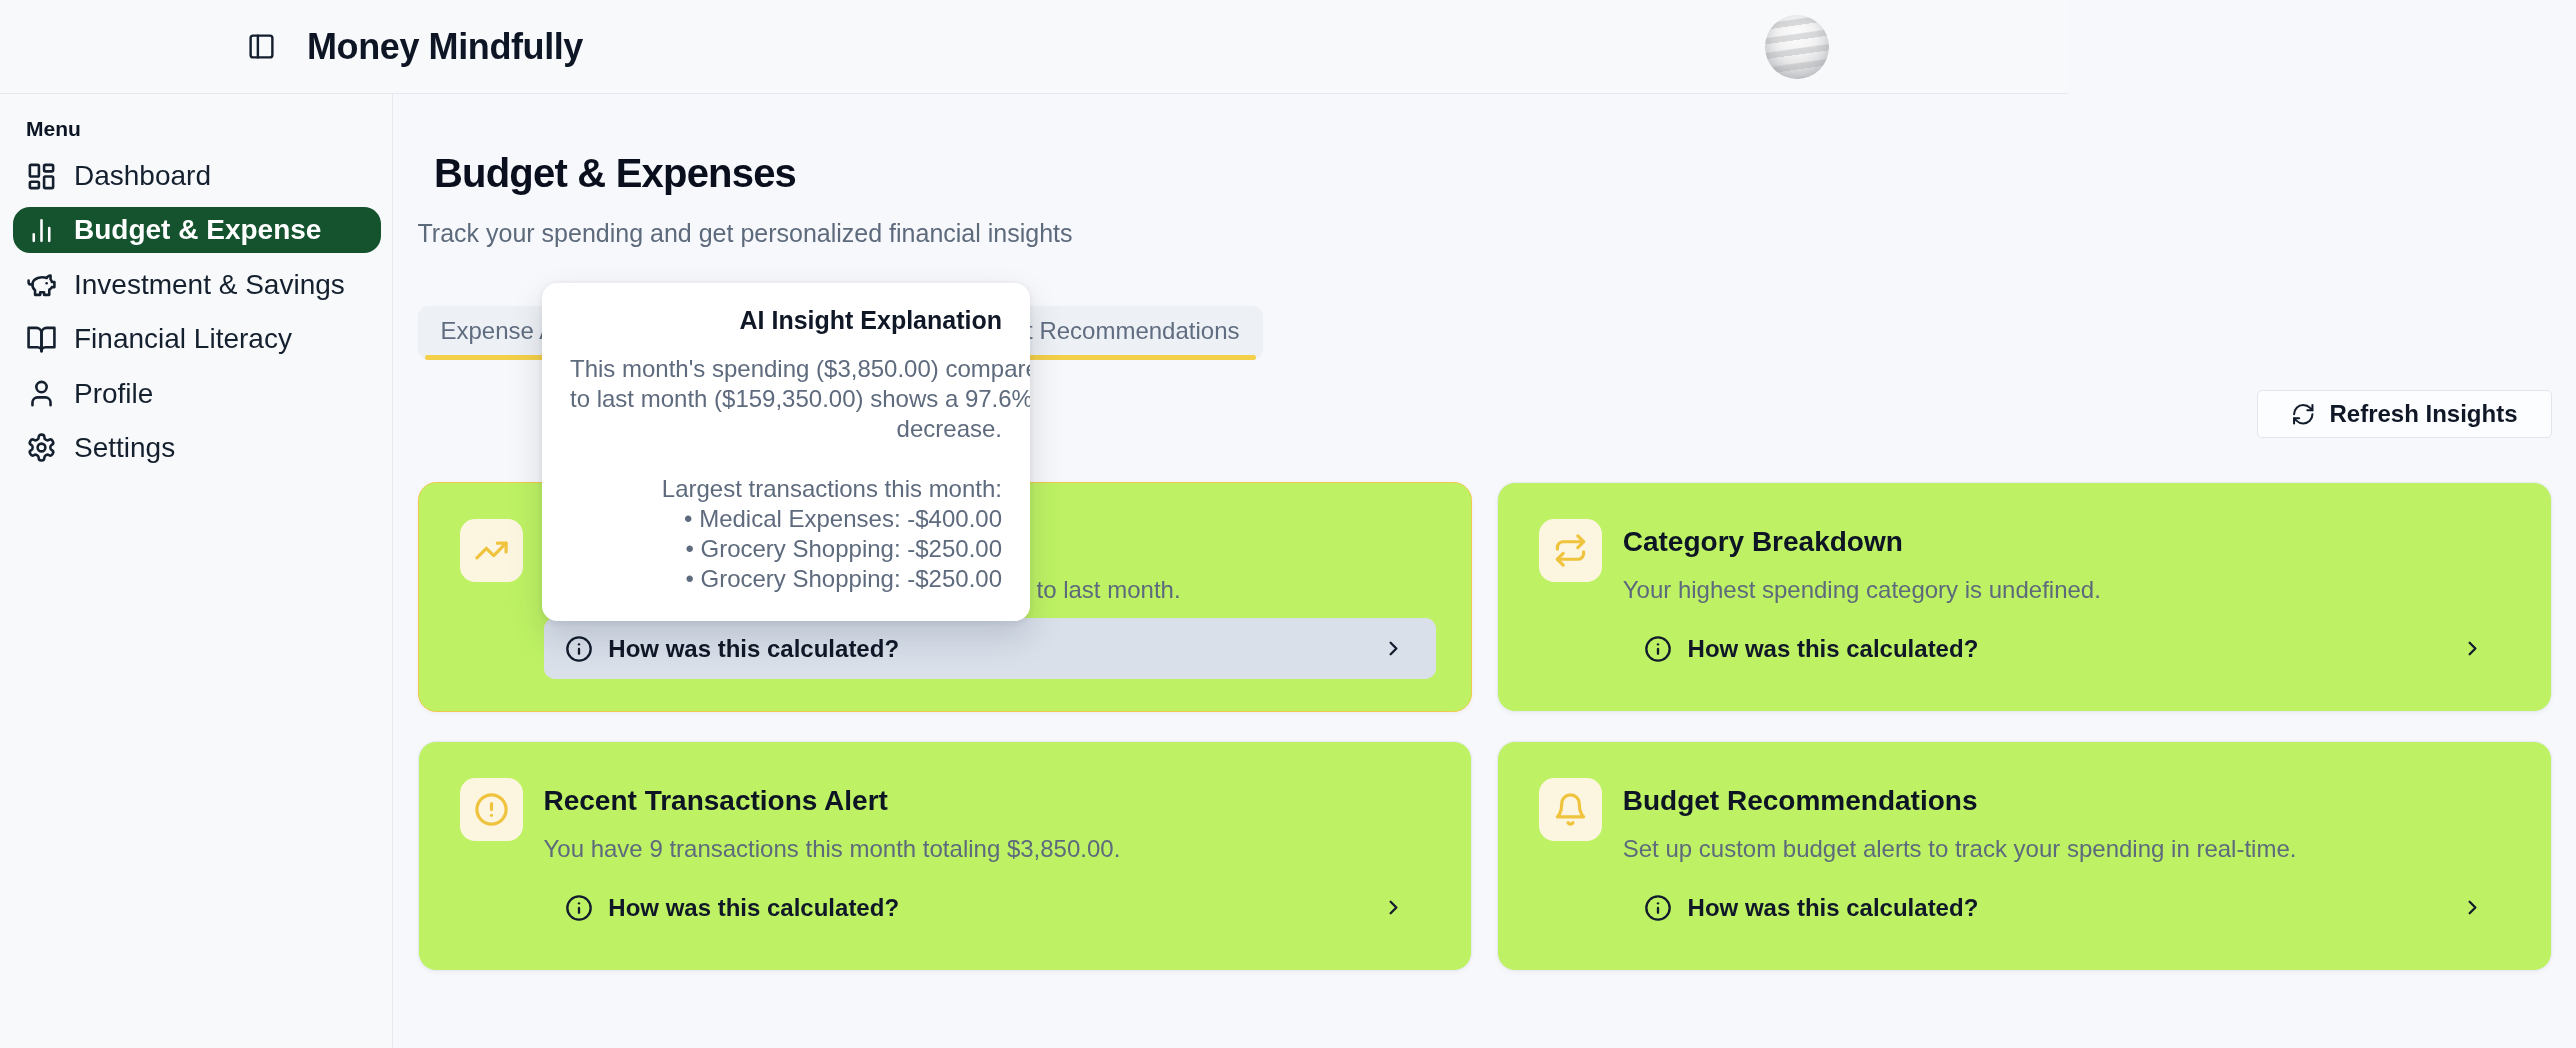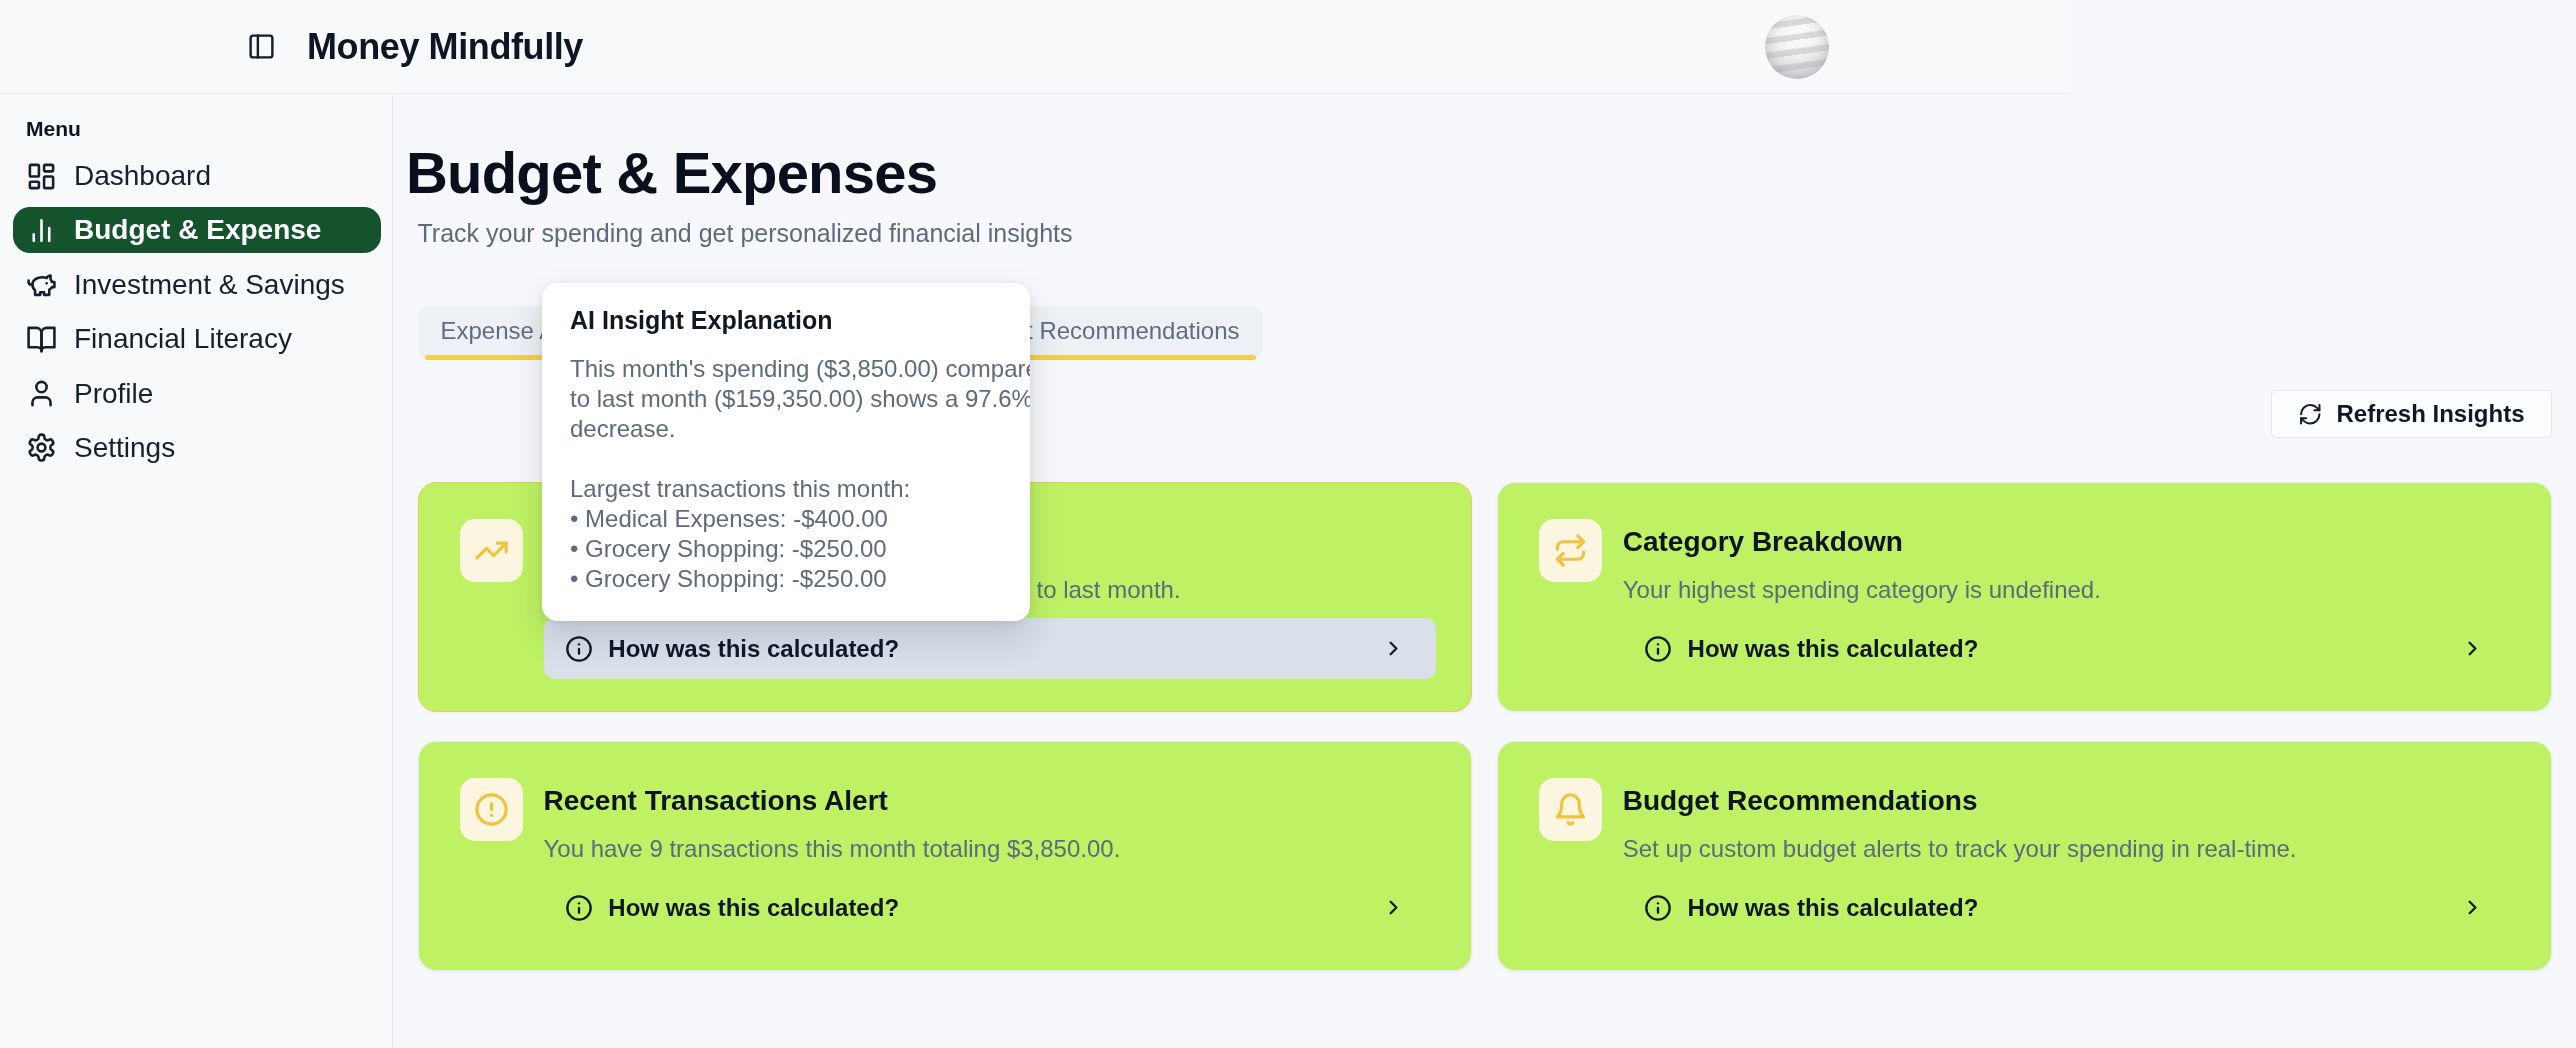--- a/index.html
+++ b/index.html
@@ -53,22 +53,22 @@
     color:#15202f;
   }
   .nav-item .nav-icon { width:31px; height:31px; margin-right:17px; flex:0 0 auto; }
   .nav-item .nav-text { font-size:28px; font-weight:500; white-space:nowrap; }
   .nav-item.active { background:#14532d; color:#ffffff;text-align:right; }
   .nav-item.active .nav-text { font-weight:700; }
 
   
   .main { position:absolute; left:393px; top:94px; right:0; bottom:0; }
   .page-title {
-    position:absolute; left:13px; top:49px;
-    font-size:58px; font-weight:800; letter-spacing:-0.8px; color:#0a0f1d;
+    position:absolute; left:41px; top:49px;
+    font-size:40px; font-weight:800; letter-spacing:-0.8px; color:#0a0f1d;
     line-height:60px; white-space:nowrap;
   }
   .page-subtitle {
     position:absolute; left:24.5px; top:125px;
     font-size:25px; color:#5c6a7c; white-space:nowrap;text-align:right;
   }
 
   .tablist {
     position:absolute; left:24.5px; top:212px; width:845px; height:54px;
     background:#edf0f4; border-radius:10.7px;
@@ -80,21 +80,21 @@
     background:#f4cf49; border-radius:2.3px;
   }
   .tab {
     font-size:24px; font-weight:500; color:#606d80; white-space:nowrap;
     background:none; border:none; cursor:pointer; padding:0;
     font-family:"Liberation Sans", sans-serif;
   }
 
   .refresh-btn {
     position:absolute; right:24.5px; top:296px; height:48px;
-    display:flex; align-items:center; gap:14px; padding:0 26px;
+    display:flex; align-items:center; gap:14px; padding:0 33px;
     background:#fcfdfe; border:1.5px solid #e1e6ed; border-radius:5px;
     cursor:pointer; font-family:"Liberation Sans", sans-serif;
   }
   .refresh-btn .btn-icon { width:24.5px; height:24.5px; color:#121c2c; }
   .refresh-btn .btn-text { font-size:24px; font-weight:700; color:#101828; white-space:nowrap; }
 
   
   .cards {
     position:absolute; left:24.5px; right:24.5px; top:388px;
     display:grid; grid-template-columns:1fr 1fr; column-gap:24.5px; row-gap:29px;
@@ -129,21 +129,21 @@
   .calc-row.highlighted { background:#d9e0ea; }
   .calc-row .info-icon { width:28px; height:28px; color:#121c2c; margin-right:15.3px; flex:0 0 auto; }
   .calc-row .calc-text { font-size:24px; font-weight:700; color:#101828; white-space:nowrap; }
   .calc-row .chevron-icon { width:23px; height:23px; color:#121c2c; margin-left:auto; flex:0 0 auto; }
 
   
   .popover {
     position:absolute; left:542px; top:283px; width:488px; height:338px;
     background:#ffffff; border-radius:15.3px; z-index:40;
     box-shadow:0 15.3px 35px rgba(15,23,42,0.14), 0 1.5px 6.1px rgba(15,23,42,0.08);
-    padding:21.5px 28px; overflow:hidden;
+    padding:21.5px 28px; overflow:hidden;text-align:right;
   }
   .popover-title { font-size:25px; font-weight:700; color:#101726; line-height:31px; margin-bottom:18.4px; }
   .pop-line { font-size:24px; color:#5e6a7d; line-height:30px; white-space:nowrap; }
   .pop-gap { height:30px; }
 </style>
 </head>
 <body>
 
 <div class="header">
   <button class="panel-toggle">

